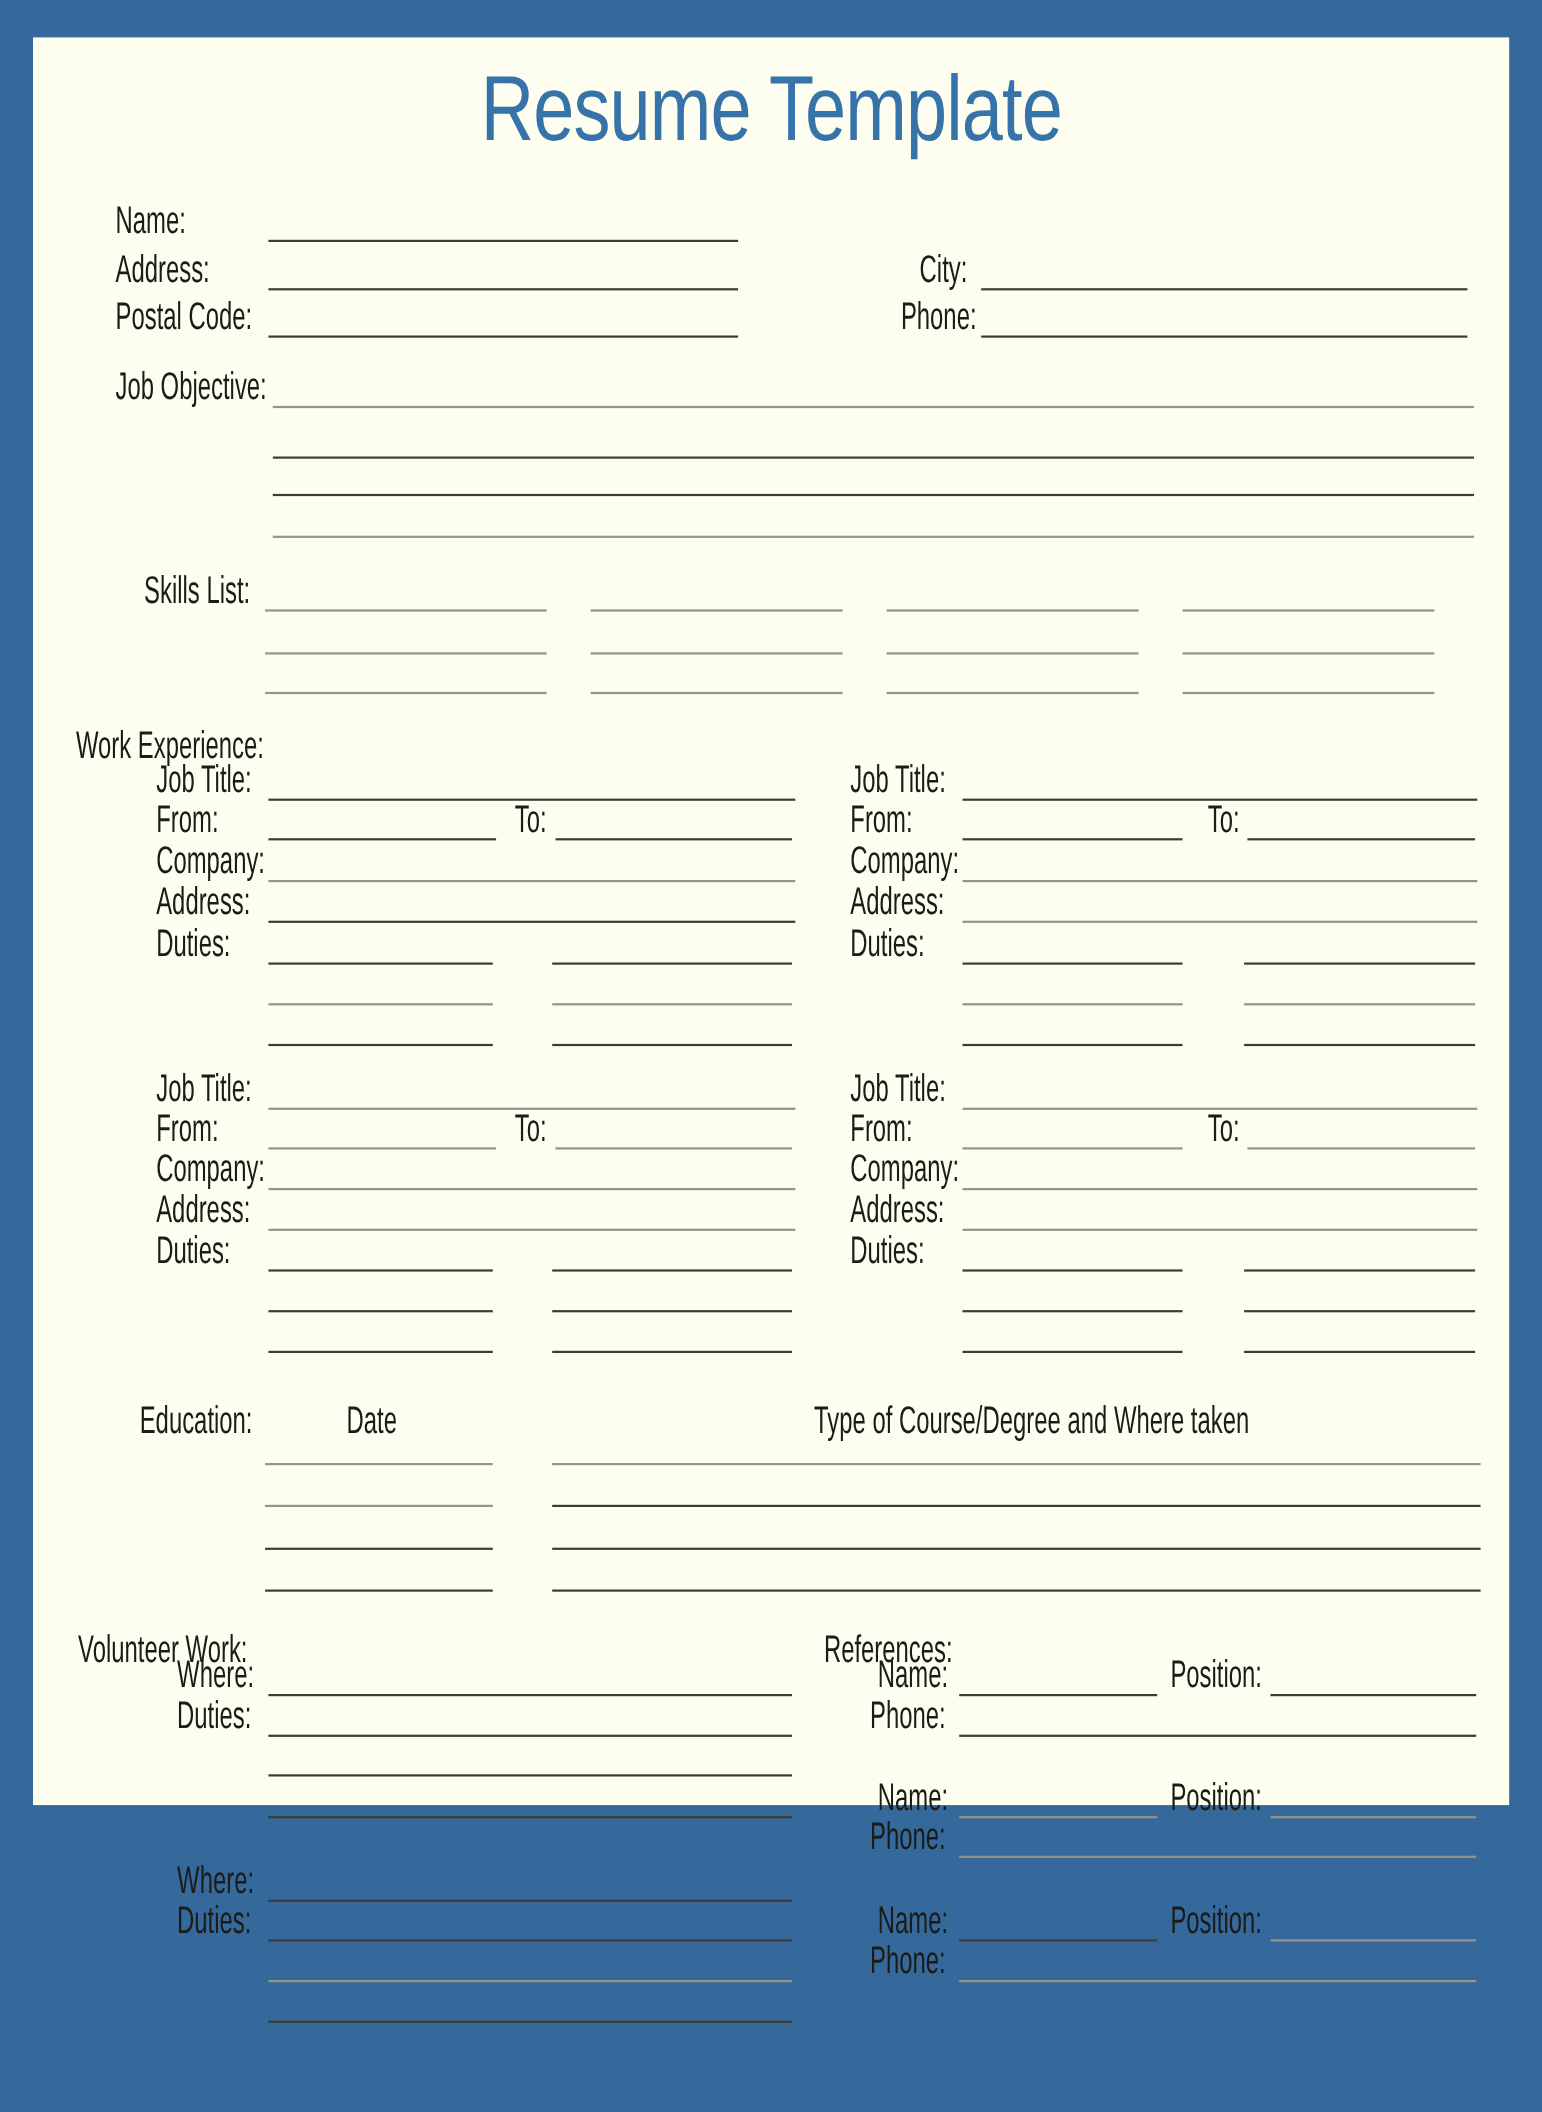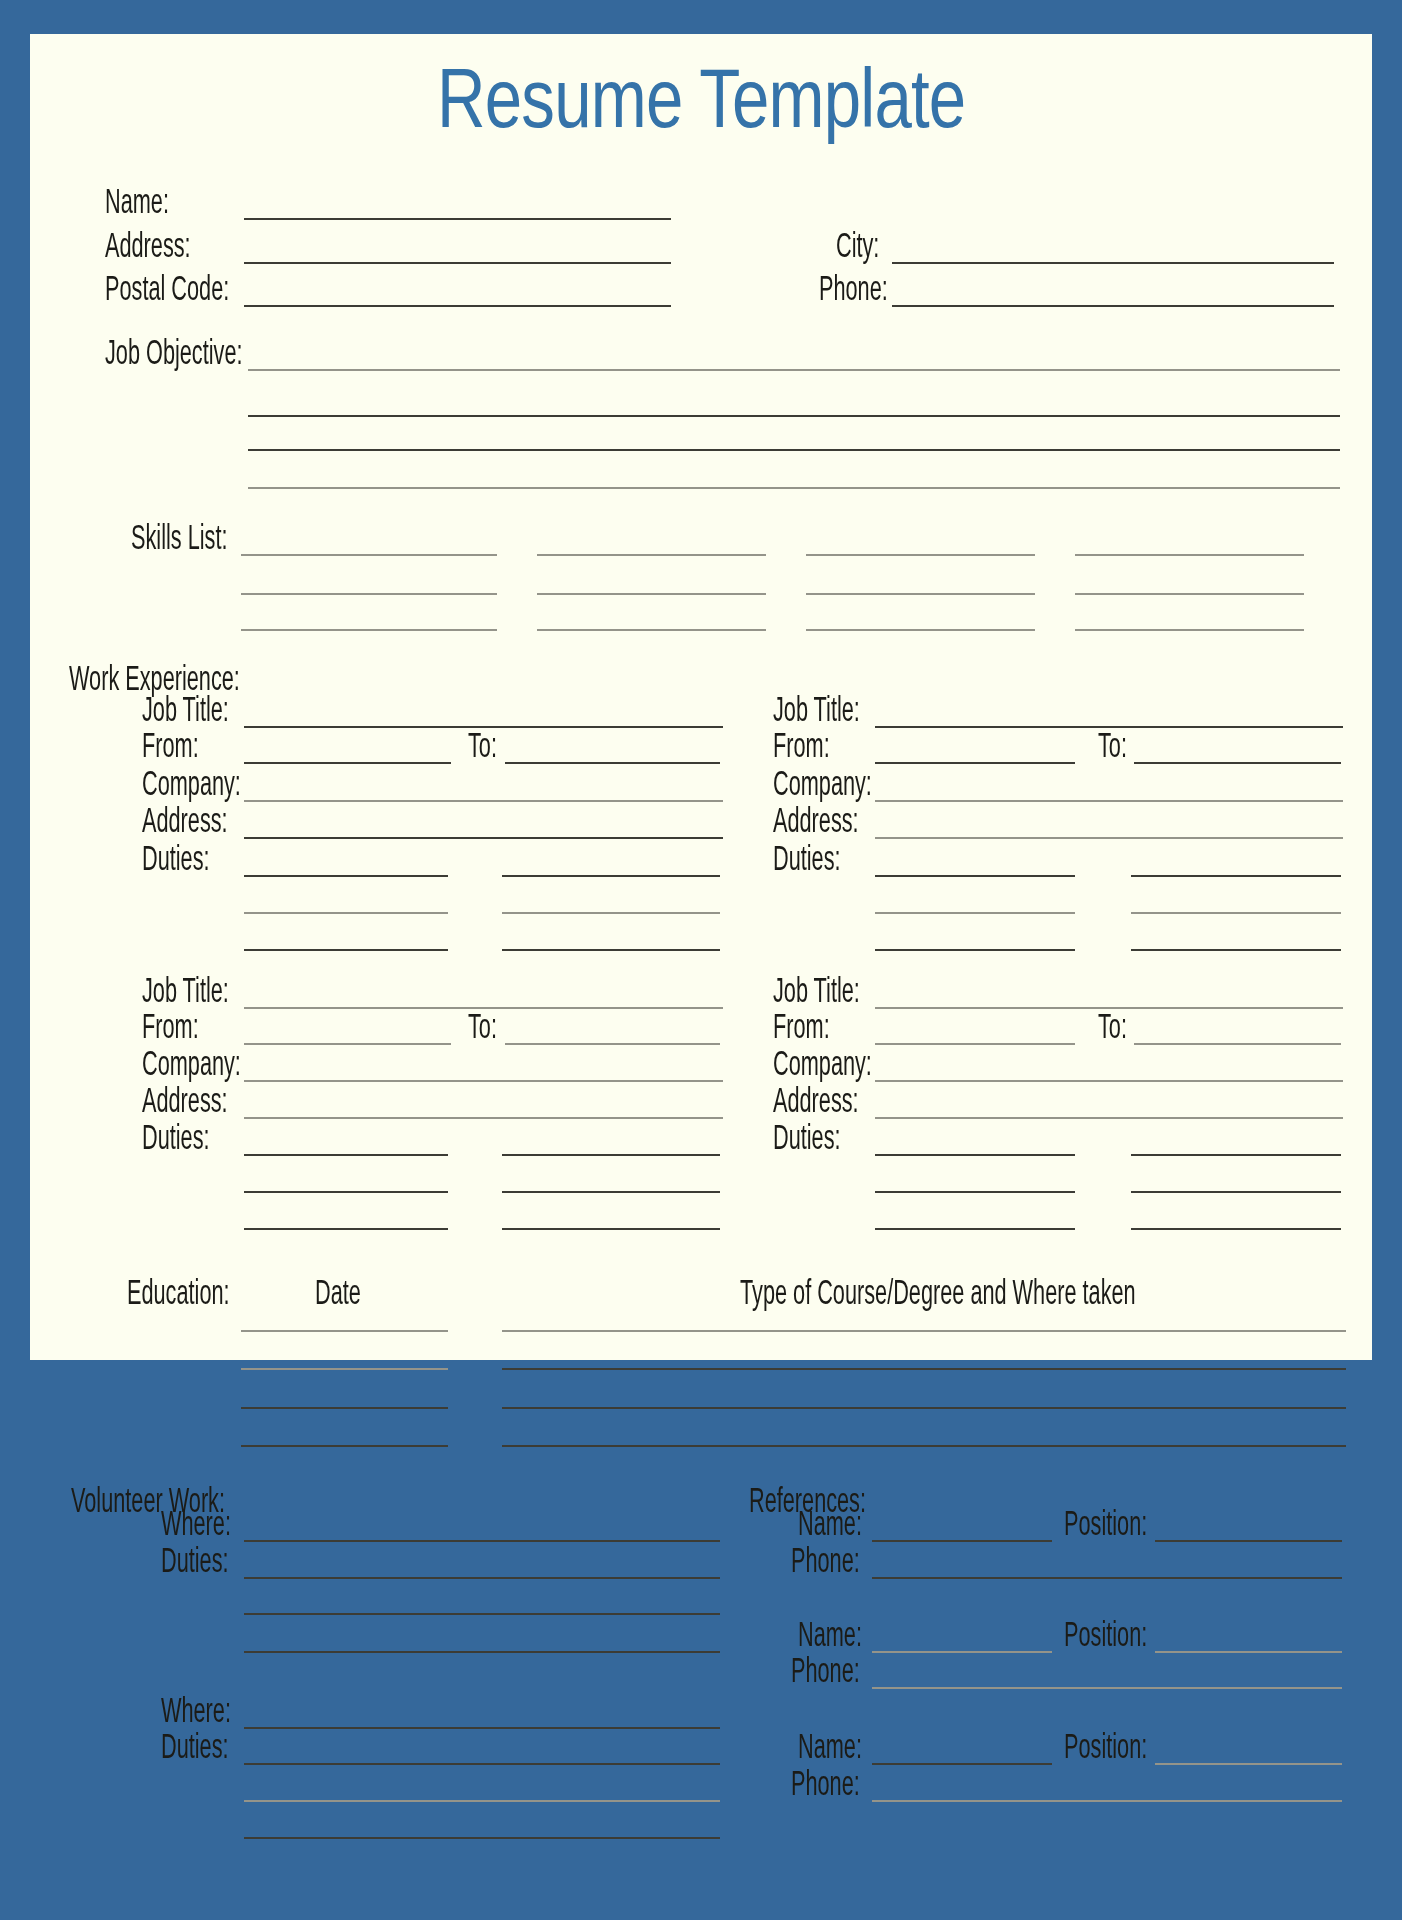--- a/index.html
+++ b/index.html
@@ -11,21 +11,21 @@
     --line-light:#94948A;
   }
   html,body{margin:0;padding:0;}
   body{
     width:1402px;height:1920px;position:relative;overflow:hidden;
     font-family:"Liberation Sans","DejaVu Sans",sans-serif;
     background:#fff;
   }
   .frame{position:absolute;inset:0;background:var(--border-blue);}
   .sheet{
-    position:absolute;left:30px;top:34px;width:1342px;height:1326px;
+    position:absolute;left:30px;top:34px;width:1342px;height:1607px;
     background:var(--paper);
     text-decoration:underline;
   }
   .title{
     position:absolute;left:0;top:12px;width:1342px;margin:0;
     text-align:center;font-size:84px;line-height:104px;font-weight:normal;
     color:var(--title-blue);white-space:nowrap;
   }
   .title .cx{display:inline-block;transform:scaleX(0.80);transform-origin:center bottom;letter-spacing:-1px;}
   .lb{

